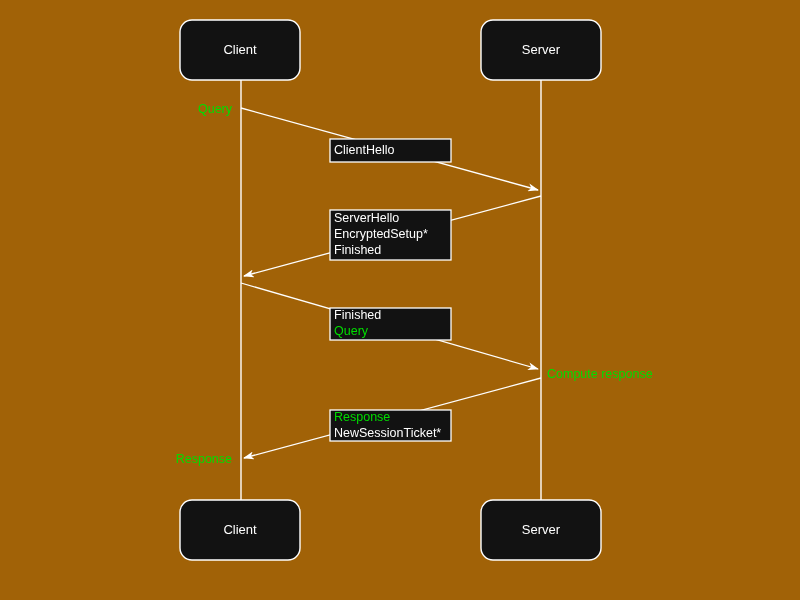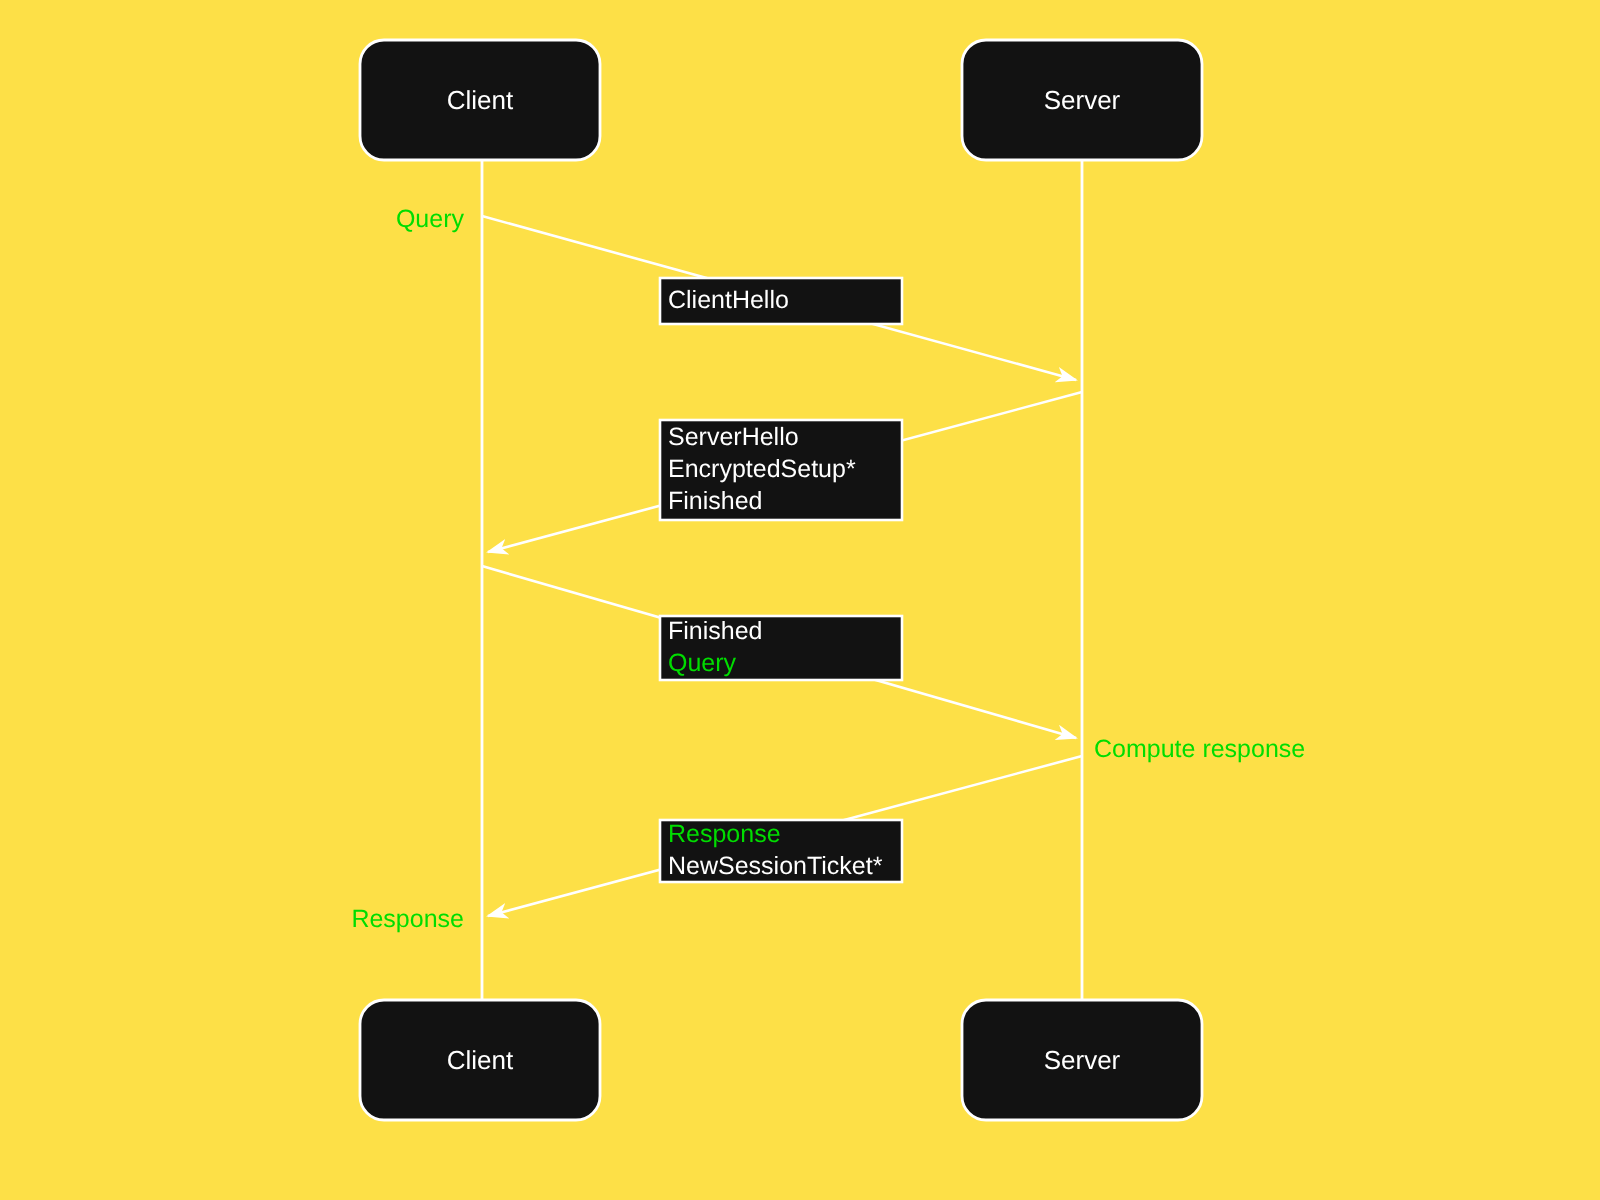--- a/index.html
+++ b/index.html
@@ -8,21 +8,21 @@
     padding: 0;
     background: #121212;
   }
   body {
     font-family: "Liberation Sans", sans-serif;
   }
   #diagram-canvas {
     position: relative;
     width: 800px;
     height: 600px;
-    background: #fde047;
+    background: #a16207;
     overflow: hidden;
   }
   #diagram-svg {
     position: absolute;
     top: 0;
     left: 0;
     width: 800px;
     height: 600px;
   }
   .actor-label {

